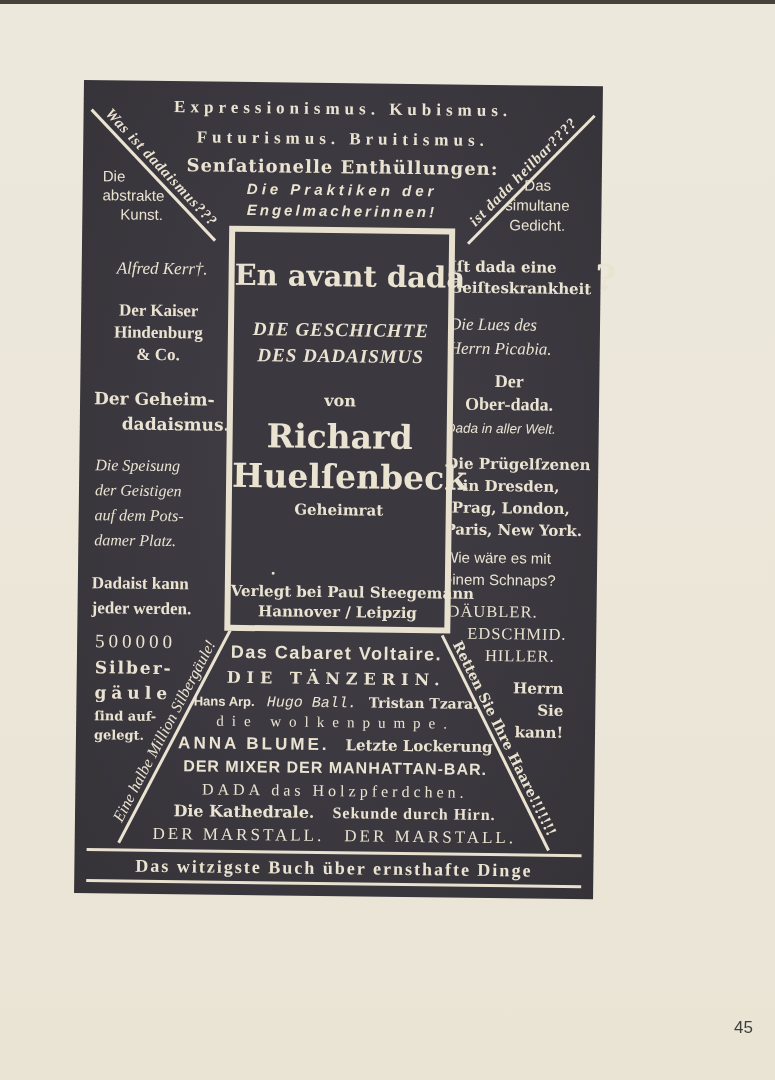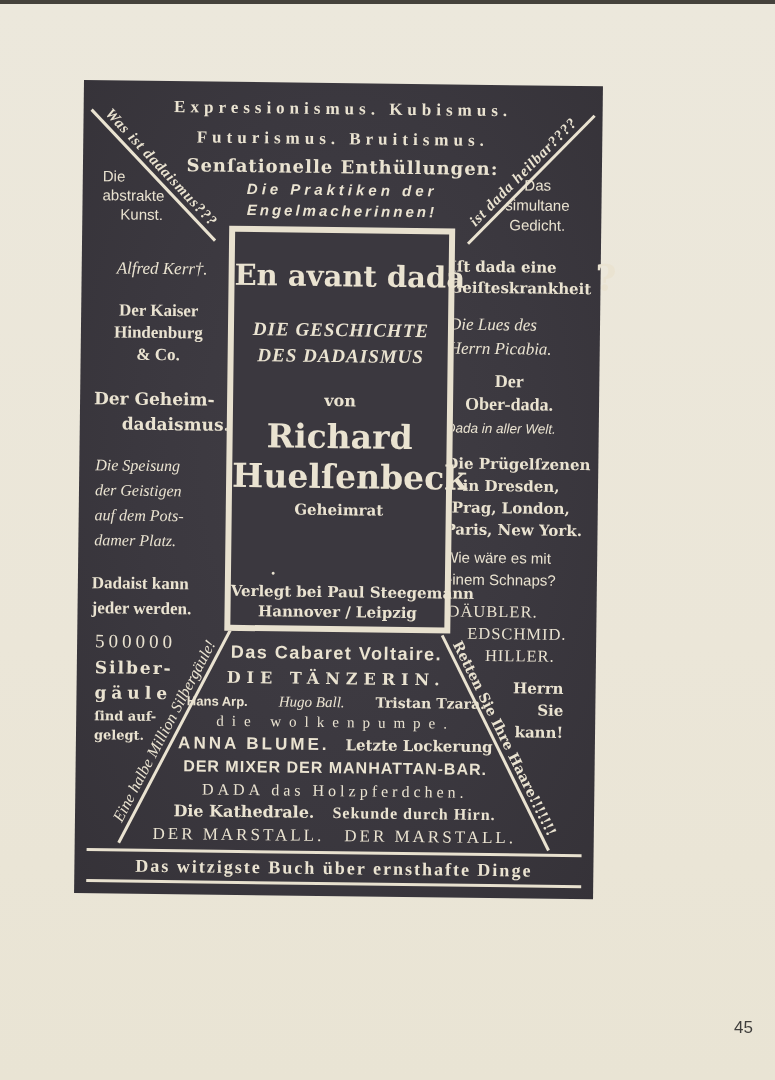--- a/index.html
+++ b/index.html
@@ -148,21 +148,21 @@
     <div class="abs ctr fraktur line" style="top:268px;font-size:15px;">Geheimrat</div>
     <div class="abs line" style="left:40px;top:334px;font-size:12px;">•</div>
     <div class="abs ctr fraktur line" style="top:350px;font-size:15px;">Verlegt bei Paul Steegemann</div>
     <div class="abs ctr fraktur line" style="top:370px;font-size:15px;">Hannover / Leipzig</div>
   </div>
 
   <div class="abs ctr sans bold line" style="top:560px;font-size:18px;letter-spacing:1.5px;">Das Cabaret Voltaire.</div>
   <div class="abs ctr fraktur line" style="top:586px;font-size:16px;letter-spacing:6px;">DIE TÄNZERIN.</div>
   <div class="abs ctr line" style="top:610px;">
     <span class="sans bold" style="font-size:13px;margin:10px 5px;">Hans Arp.</span>
-    <span class="serif ital" style="font-size:15px;margin:0 22px;">Hugo Ball.</span>
+    <span class="serif ital" style="font-size:15px;margin:0 3px;font-family:Liberation Mono, monospace;">Hugo Ball.</span>
     <span class="fraktur" style="font-size:14px;margin:0 5px;">Tristan Tzara.</span>
   </div>
   <div class="abs ctr serif line" style="top:631px;font-size:15px;letter-spacing:8px;">die wolkenpumpe.</div>
   <div class="abs ctr line" style="top:652px;">
     <span class="sans bold" style="font-size:17px;letter-spacing:3px;">ANNA BLUME.</span>
     <span class="fraktur" style="font-size:15px;margin-left:12px;">Letzte Lockerung</span>
   </div>
   <div class="abs ctr sans bold line" style="top:676px;font-size:16px;letter-spacing:1px;">DER MIXER DER MANHATTAN-BAR.</div>
   <div class="abs ctr serif line" style="top:699px;font-size:16px;letter-spacing:4px;">DADA das Holzpferdchen.</div>
   <div class="abs ctr line" style="top:720px;">

